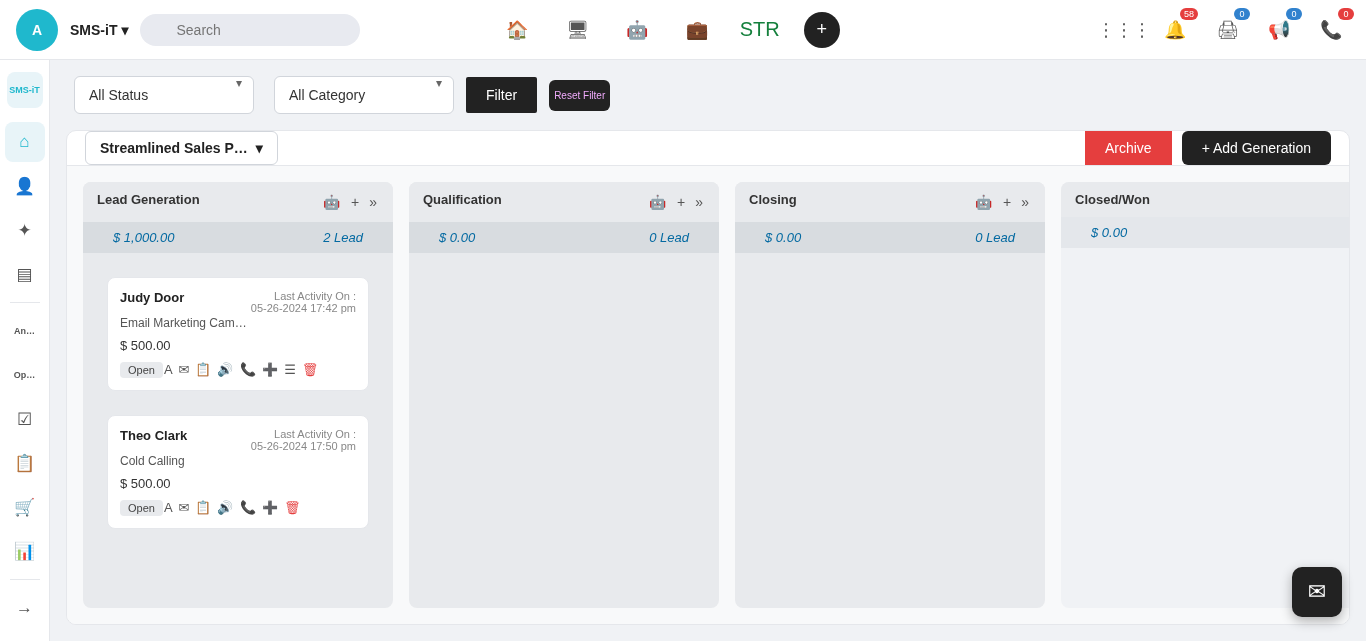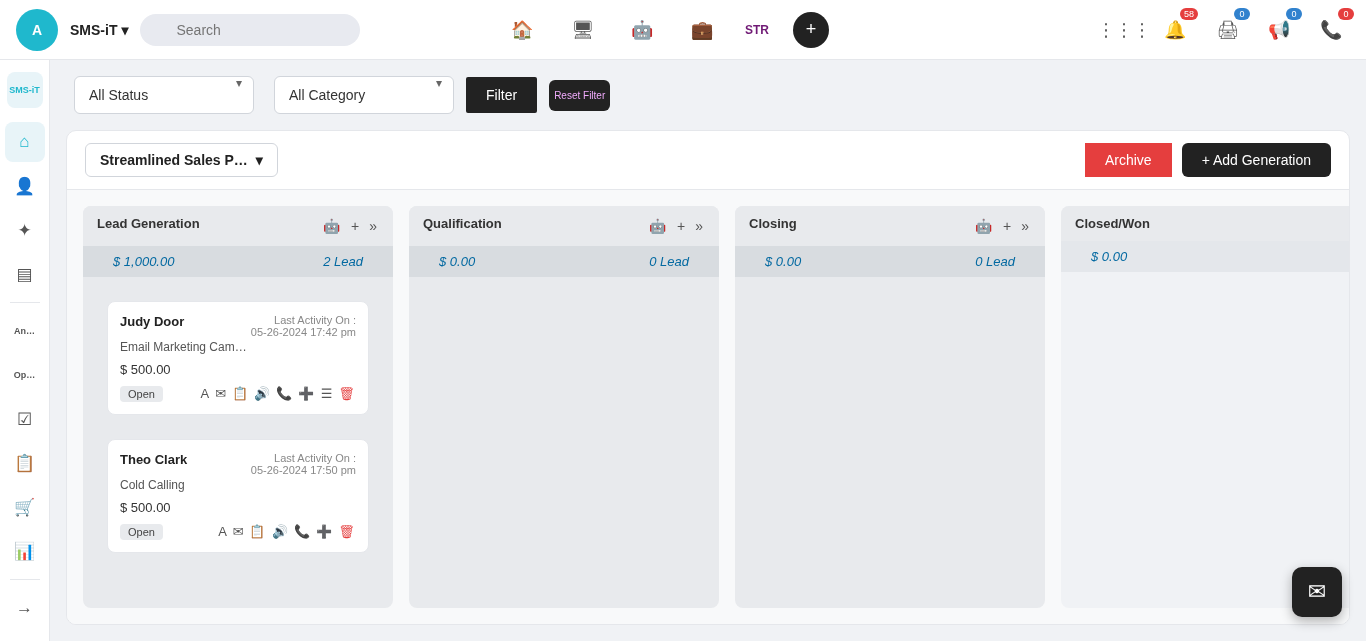--- a/index.html
+++ b/index.html
@@ -124,21 +124,21 @@
     }
 
     
     .pipeline-container {
       background: #fff; border-radius: 10px;
       border: 1px solid #e5e7eb; flex: 1; overflow: hidden;
       display: flex; flex-direction: column;
     }
     .pipeline-header {
       display: flex; align-items: center; justify-content: space-between;
-      padding: 12px 18px; border-bottom: 1px solid #e5e7eb;
+      padding: 0 18px; border-bottom: 1px solid #e5e7eb;
     }
     .pipeline-title-btn {
       display: flex; align-items: center; gap: 8px;
       background: #fff; border: 1.5px solid #d1d5db;
       border-radius: 6px; padding: 8px 14px; font-size: 14px;
       font-weight: 600; cursor: pointer; color: #222;
     }
     .pipeline-actions { display: flex; gap: 10px; align-items: center; }
     .btn-archive {
       background: #e53e3e; color: #fff; border: none;
@@ -184,21 +184,21 @@
       background: #fff; border-radius: 8px; padding: 12px;
       border: 1px solid #e5e7eb;
     }
     .card-header { display: flex; justify-content: space-between; align-items: flex-start; margin-bottom: 2px; }
     .card-name { font-weight: 700; font-size: 13px; color: #222; }
     .card-activity { font-size: 11px; color: #888; text-align: right; }
     .card-activity .label { display: block; }
     .card-activity .time { display: block; }
     .card-sub { font-size: 12px; color: #555; margin-bottom: 8px; }
     .card-amount { font-size: 13px; font-weight: 500; color: #333; margin-bottom: 8px; }
-    .card-footer { display: flex; align-items: center; justify-content: space-between; }
+    .card-footer { display: flex; align-items: center; }
     .card-status {
       font-size: 11px; background: #e8eaed; border-radius: 4px;
       padding: 2px 8px; color: #444; font-weight: 500;
     }
     .card-tools { display: flex; align-items: center; gap: 4px; }
     .card-tool-btn {
       background: none; border: none; cursor: pointer;
       font-size: 13px; color: #555; padding: 1px;
     }
     .card-tool-btn.red { color: #e53e3e; }
@@ -236,21 +236,21 @@
   <div class="search-wrap">
     <span class="search-icon-inner">🔍</span>
     <input class="search-box" type="text" placeholder="Search" style="">
   </div>
 
   <div class="nav-center-icons">
     <button class="nav-icon-btn">🏠</button>
     <button class="nav-icon-btn">🖥</button>
     <button class="nav-icon-btn">🤖</button>
     <button class="nav-icon-btn">💼</button>
-    <span style="font-weight:700;font-size:12px;color:#701a75;">STR</span>
+    <span style="font-weight:400;font-size:20px;color:#15803d;">STR</span>
     <button class="nav-icon-btn dark">
       <span>+</span>
     </button>
   </div>
 
   <div class="nav-icons">
     <button class="nav-icon-btn">⋮⋮⋮</button>
     <button class="nav-icon-btn" style="position:relative;">
       🔔<span class="badge">58</span>
     </button>

